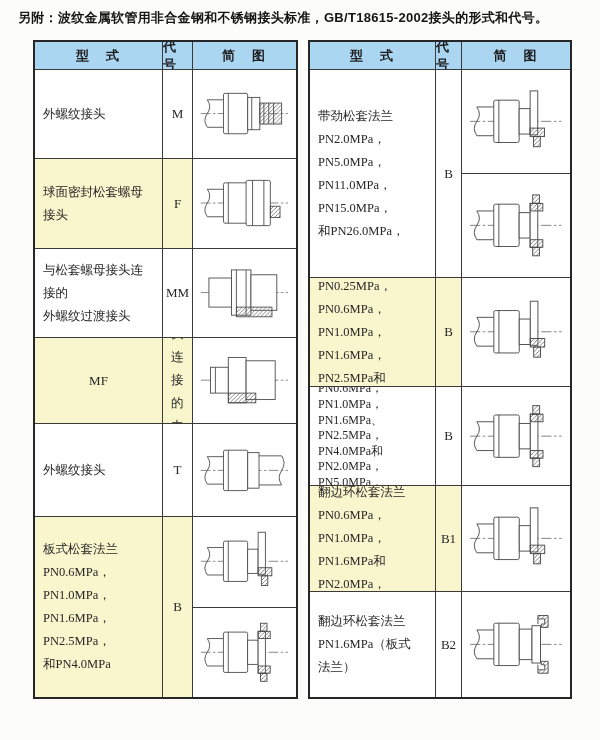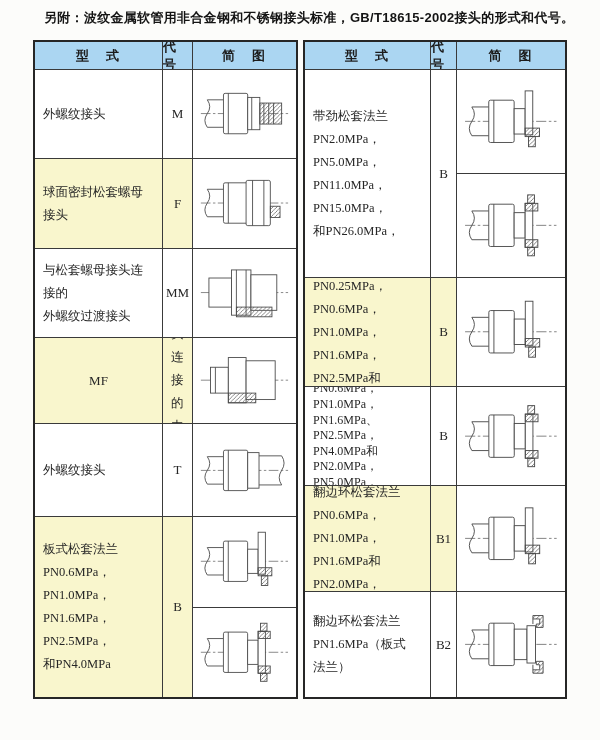--- a/index.html
+++ b/index.html
@@ -3,25 +3,25 @@
 <meta charset="utf-8">
 <style>
   html,body{margin:0;padding:0;}
   body{
     width:600px;height:740px;position:relative;
     background:#fcfcfa;color:#222;
     font-family:"Liberation Serif", serif;
     overflow:hidden;
   }
   .title{
-    position:absolute;left:44px;top:9px;width:540px;
+    position:absolute;left:18px;top:9px;width:540px;
     font-family:"Liberation Sans", sans-serif;
     font-weight:bold;font-size:13px;letter-spacing:.3px;color:#141414;
   }
-  .tables{position:absolute;left:33px;top:40px;display:flex;gap:5px;}
+  .tables{position:absolute;left:33px;top:40px;display:flex;gap:10px;}
   .tbl{
     border:2px solid #262626;background:#fff;display:grid;box-sizing:content-box;
   }
   .tbl.left{grid-template-columns:128px 30px 103px;
             grid-template-rows:28px 89px 90px 89px 86px 93px 180px;}
   .tbl.right{grid-template-columns:126px 26px 108px;
              grid-template-rows:28px 208px 109px 99px 106px 105px;}
   .cell{
     border-right:1px solid #3a3a3a;border-bottom:1px solid #3a3a3a;
     box-sizing:border-box;display:flex;align-items:center;justify-content:center;

